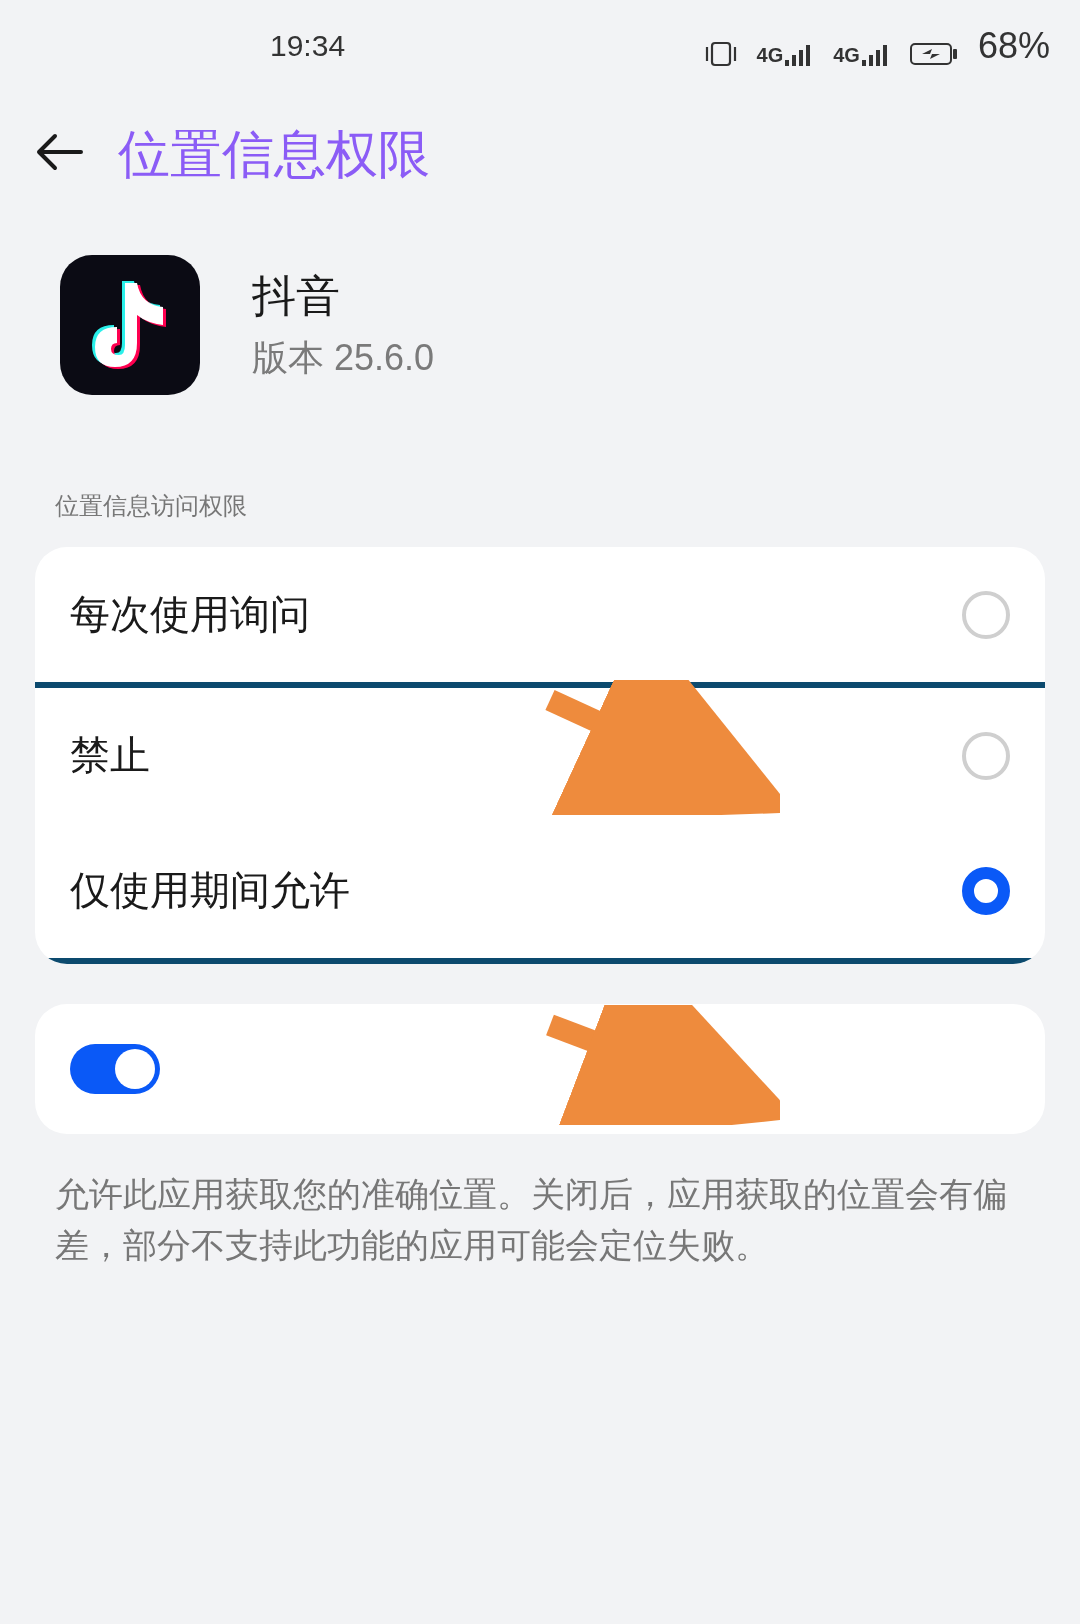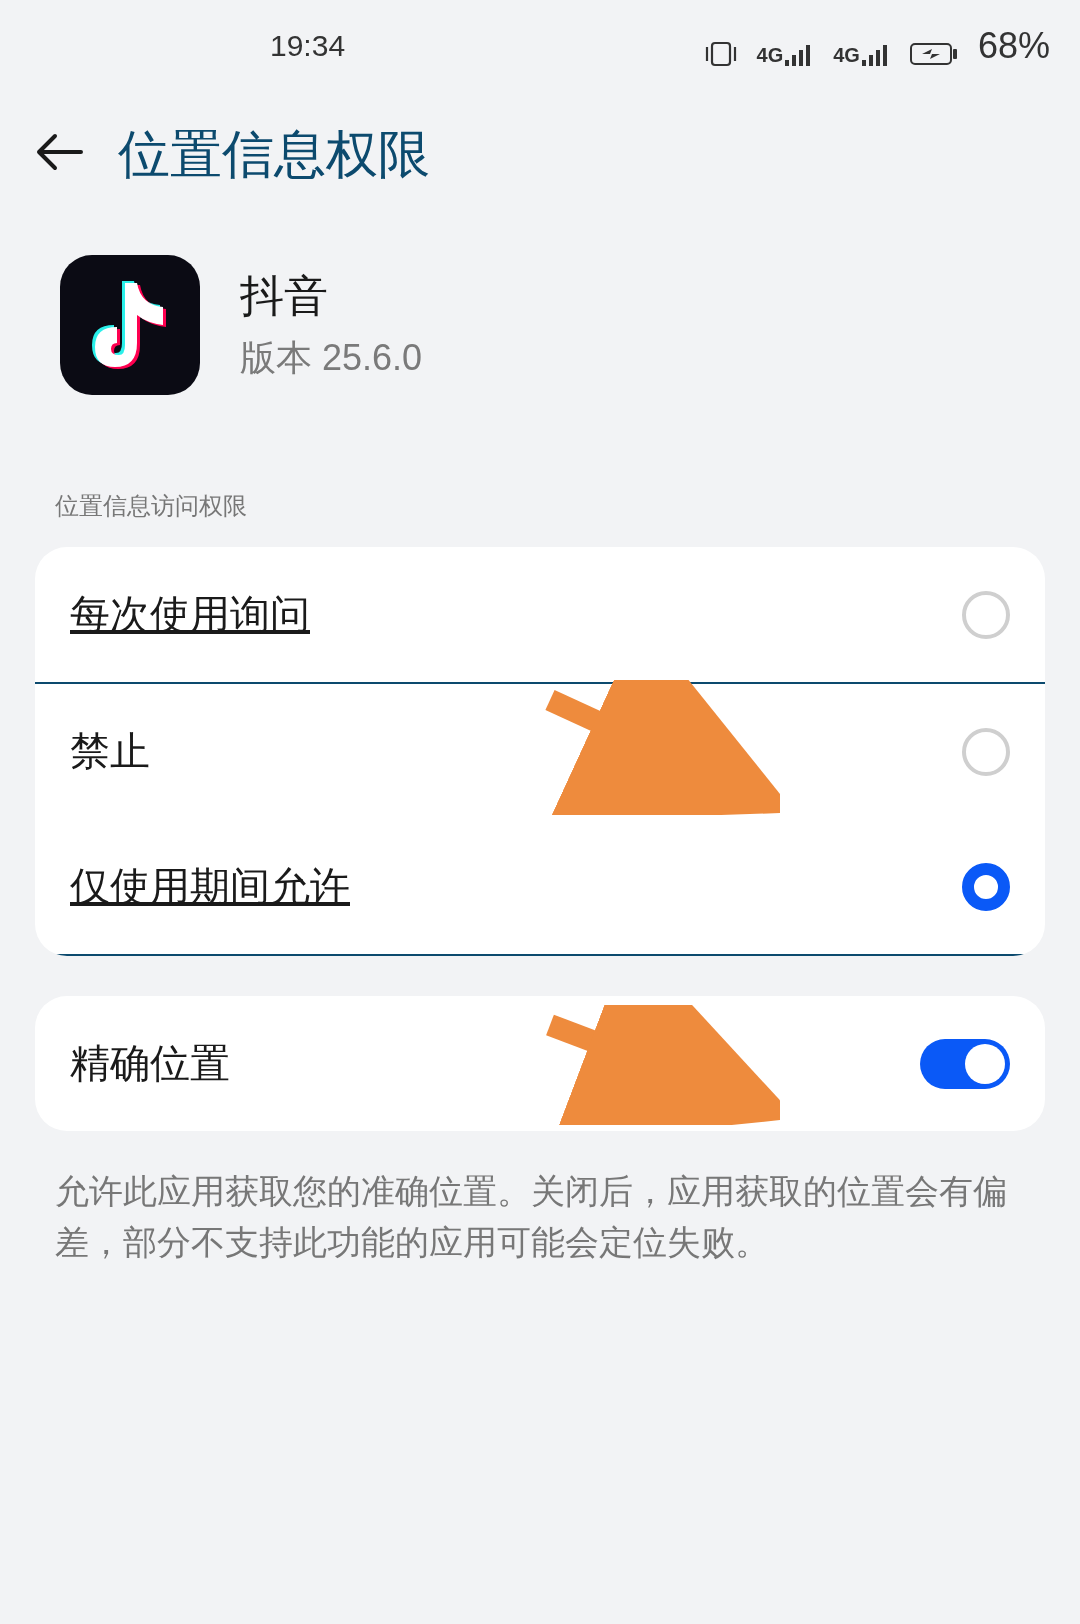--- a/index.html
+++ b/index.html
@@ -41,21 +41,21 @@
       padding: 30px 35px 35px;
       gap: 35px;
     }
     .back-arrow {
       font-size: 48px;
       color: #1a1a1a;
     }
     .page-title {
       font-size: 52px;
       font-weight: 500;
-      color: #0c4a6e;
+      color: #8b5cf6;
     }
     .app-section {
       display: flex;
       align-items: center;
       padding: 30px 60px 50px;
       gap: 40px;
     }
     .app-icon {
       width: 140px;
       height: 140px;
@@ -63,20 +63,21 @@
       background: #0b0b14;
       display: flex;
       align-items: center;
       justify-content: center;
       position: relative;
     }
     .app-info {
       display: flex;
       flex-direction: column;
       gap: 8px;
+      margin-left: 12px;
     }
     .app-name {
       font-size: 44px;
       font-weight: 500;
       color: #1a1a1a;
     }
     .app-version {
       font-size: 36px;
       color: #7a7a7a;
     }
@@ -92,22 +93,21 @@
       overflow: hidden;
     }
     .option-row {
       display: flex;
       align-items: center;
       justify-content: space-between;
       padding: 40px 35px;
       min-height: 126px;
     }
     .option-row.bordered {
-      border-bottom: 2px solid #0c4a6e;
-      text-decoration: underline;
+      border-bottom: 6px solid #0c4a6e;
     }
     .option-label {
       font-size: 40px;
       color: #1a1a1a;
     }
     .radio {
       width: 48px;
       height: 48px;
       border-radius: 50%;
       border: 4px solid #cfcfcf;
@@ -237,21 +237,20 @@
     <span class="radio"></span>
   </div>
   <div class="option-row bordered">
     <span class="option-label">仅使用期间允许</span>
     <span class="radio selected"></span>
   </div>
 </div>
 
 <div class="toggle-card">
   <div class="toggle-row">
-    <span class="option-label">精确位置</span>
     <span class="toggle">
       <span class="toggle-knob"></span>
     </span>
   </div>
 </div>
 
 <div class="desc-text">允许此应用获取您的准确位置。关闭后，应用获取的位置会有偏差，部分不支持此功能的应用可能会定位失败。</div>
 
 <svg class="arrow-annotation" style="left:530px;top:680px;" width="250" height="135" viewBox="0 0 250 135">
   <defs>

